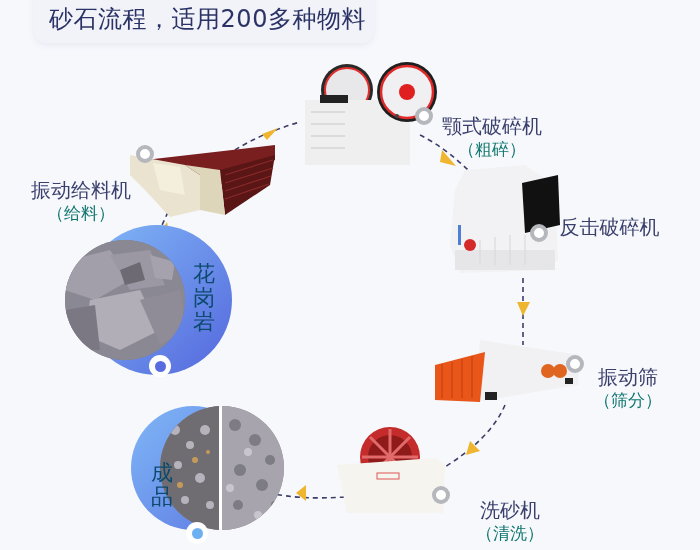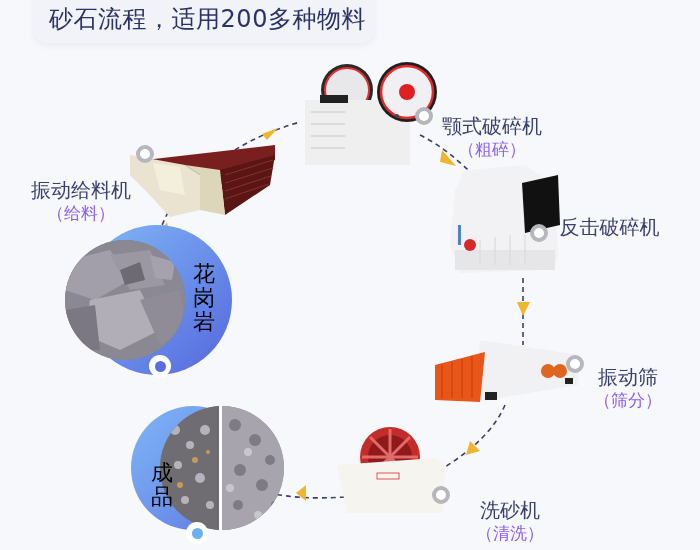--- a/index.html
+++ b/index.html
@@ -17,25 +17,25 @@
     background:#f1f3f9; border-radius:0 0 12px 12px;
     box-shadow:0 2px 6px rgba(100,110,160,0.10);
     display:flex; align-items:flex-end; justify-content:center; padding-bottom:8px;
   }
   .title-card span { font-size:24px; color:#2b3266; letter-spacing:0.5px;margin-left:7px; }
 
   svg.flow { position:absolute; left:0; top:0; }
 
   .label { position:absolute; text-align:center; color:#3a3f6b; line-height:1.25; }
   .label .name { font-size:20px; display:block; white-space:nowrap;margin-top:28px; }
-  .label .sub { font-size:17px; display:block; white-space:nowrap; color:#8b5cf6; }
+  .label .sub { font-size:17px; display:block; white-space:nowrap; color:#0f766e; }
 
   .machine { position:absolute; }
 
-  .vtext { position:absolute; color:#000000; font-size:22px; line-height:24px; width:24px; text-align:center; }
+  .vtext { position:absolute; color:#0c4a6e; font-size:22px; line-height:24px; width:24px; text-align:center; }
 
   .dot-ring {
     position:absolute; width:22px; height:22px; border-radius:50%; background:#fff;
     display:flex; align-items:center; justify-content:center;
   }
   .dot-ring i { display:block; width:11px; height:11px; border-radius:50%; }
 
   .grey-ring {
     position:absolute; width:18px; height:18px; border-radius:50%;
     background:#fff; border:4px solid #b5b7bd;

